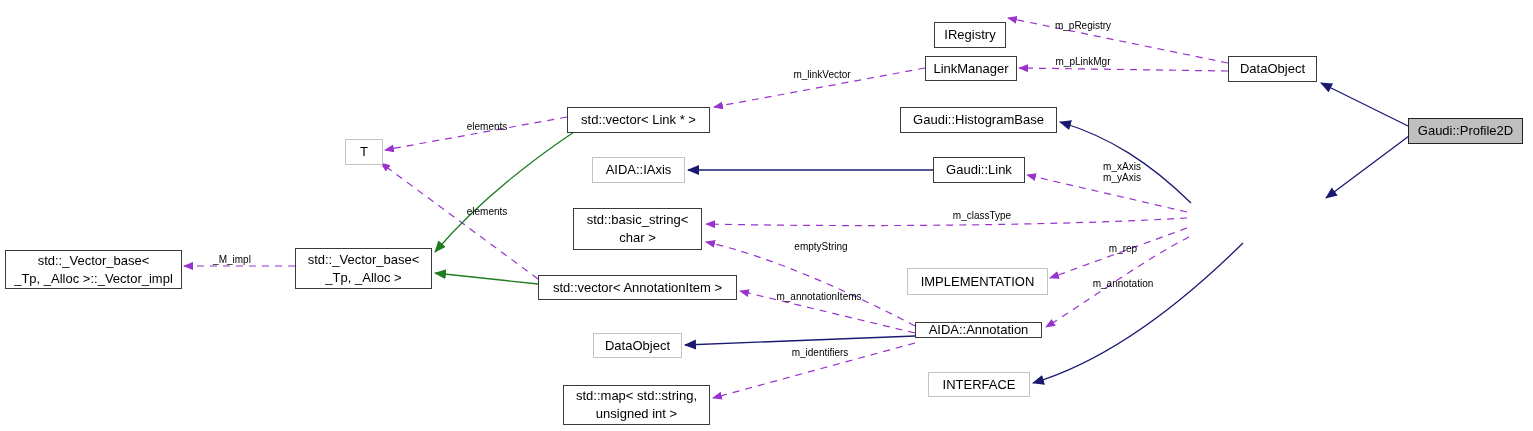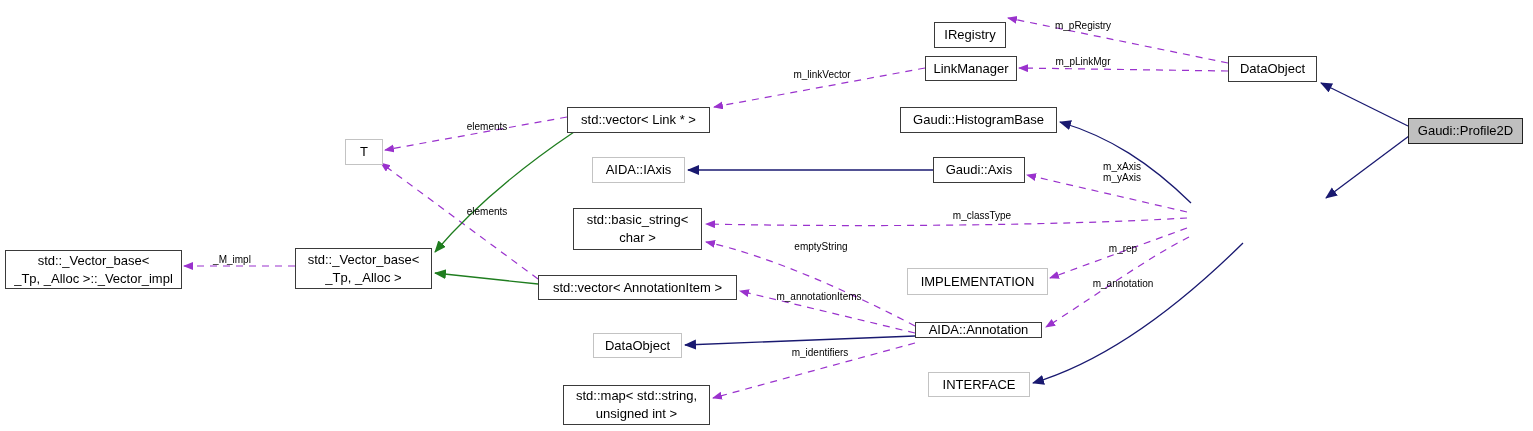--- a/index.html
+++ b/index.html
@@ -71,21 +71,21 @@
   </svg>
 
   <div class="node" style="left:934px;top:22px;width:72px;height:26px">IRegistry</div>
   <div class="node" style="left:925px;top:56px;width:92px;height:25px">LinkManager</div>
   <div class="node" style="left:1228px;top:56px;width:89px;height:26px">DataObject</div>
   <div class="node" style="left:900px;top:107px;width:157px;height:26px">Gaudi::HistogramBase</div>
   <div class="node current" style="left:1408px;top:118px;width:115px;height:26px">Gaudi::Profile2D</div>
   <div class="node" style="left:567px;top:107px;width:143px;height:26px">std::vector&lt; Link * &gt;</div>
   <div class="node ext" style="left:345px;top:139px;width:38px;height:26px">T</div>
   <div class="node ext" style="left:592px;top:157px;width:93px;height:26px">AIDA::IAxis</div>
-  <div class="node" style="left:933px;top:157px;width:92px;height:26px">Gaudi::Axis</div>
+  <div class="node" style="left:933px;top:157px;width:92px;height:26px">Gaudi::Link</div>
   <div class="node" style="left:573px;top:208px;width:129px;height:42px">std::basic_string&lt;
 char &gt;</div>
   <div class="node" style="left:5px;top:250px;width:177px;height:39px">std::_Vector_base&lt;
 _Tp, _Alloc &gt;::_Vector_impl</div>
   <div class="node" style="left:295px;top:248px;width:137px;height:41px">std::_Vector_base&lt;
 _Tp, _Alloc &gt;</div>
   <div class="node ext" style="left:907px;top:268px;width:141px;height:27px">IMPLEMENTATION</div>
   <div class="node" style="left:538px;top:275px;width:199px;height:25px">std::vector&lt; AnnotationItem &gt;</div>
   <div class="node" style="left:915px;top:322px;width:127px;height:16px">AIDA::Annotation</div>
   <div class="node ext" style="left:593px;top:333px;width:89px;height:25px">DataObject</div>

